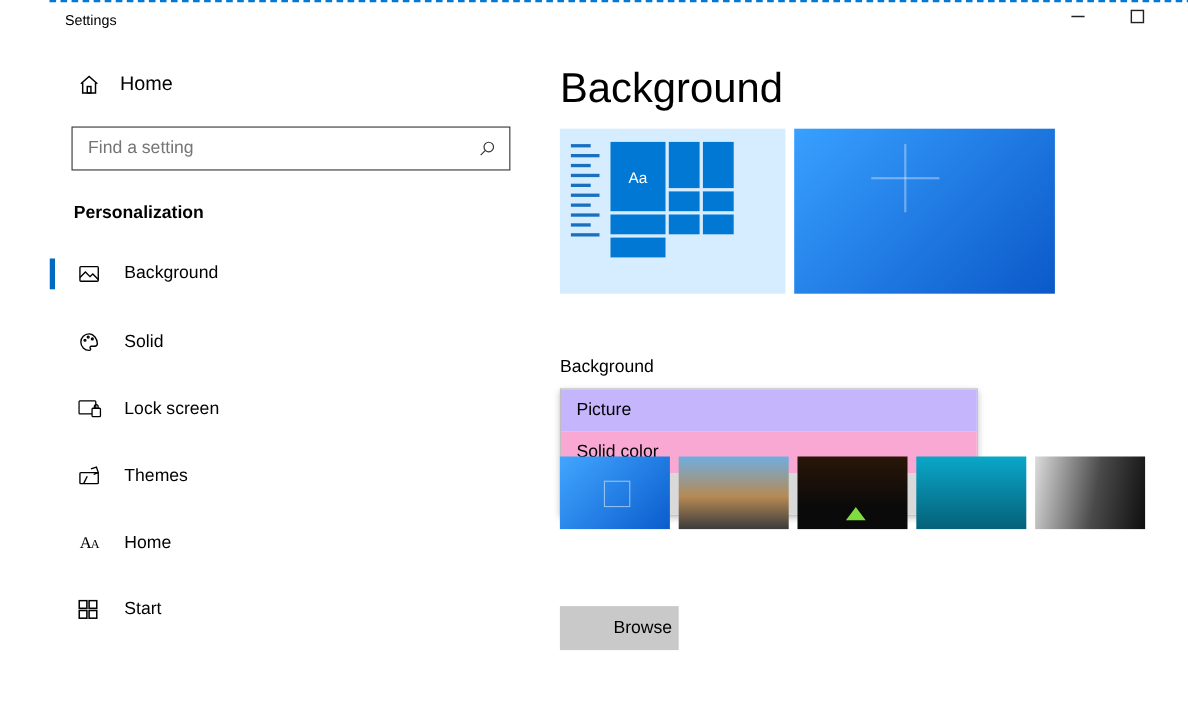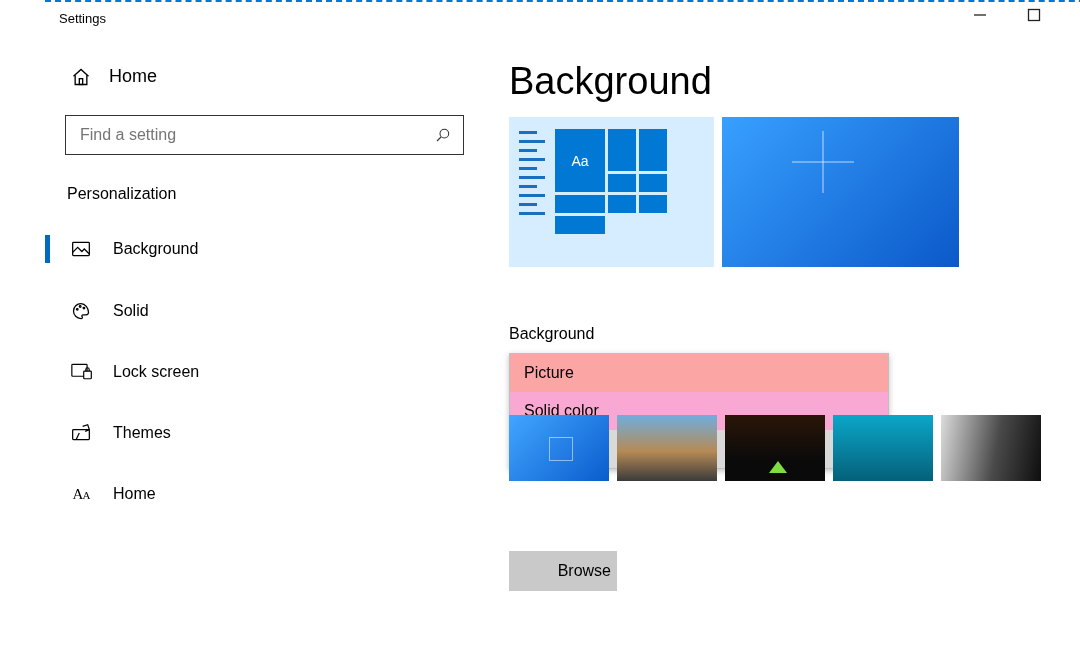--- a/index.html
+++ b/index.html
@@ -7,21 +7,21 @@
   .window { width:1080px; height:660px; position:relative; overflow:hidden; border-top:2px dashed #0078d4;margin-left:45px;}
   .titlebar { height:32px; display:flex; align-items:center; padding-left:14px; font-size:13px; }
   .winctl { position:absolute; top:4px; right:0; display:flex; gap:36px; padding-right:28px; }
   .winctl span { width:18px; height:18px; display:flex; align-items:center; justify-content:center; font-size:14px; color:#222; cursor:default; }
   .body { display:flex; height:calc(100% - 32px); }
   .sidebar { width:440px; padding:10px 20px 0 20px; border-right:1px solid transparent; }
   .home { display:flex; align-items:center; gap:18px; padding:22px 6px 22px 6px; font-size:18px; }
   .searchbox { display:flex; align-items:center; border:1px solid #333; height:40px; padding:0 12px; margin:6px 0 26px 0; }
   .searchbox input { flex:1; border:none; outline:none; font-size:16px; color:#1d4ed8; background:transparent; }
   .searchicon { font-size:15px; color:#333; transform:scaleX(-1); }
-  .category { font-size:16px; font-weight:400; padding:4px 2px 28px 2px; }
+  .category { font-size:16px; font-weight:700; padding:4px 2px 28px 2px; }
   .navlist { display:flex; flex-direction:column; gap:26px; }
   .navitem { display:flex; align-items:center; gap:22px; padding:8px 6px 8px 6px; font-size:16px; position:relative; cursor:default; }
   .navitem.active::before { content:""; position:absolute; left:-20px; top:4px; bottom:4px; width:5px; background:#006ac1; }
   .navicon { width:20px; text-align:center; font-size:18px; }
   .content { flex:1; padding:16px 30px 0 24px; overflow:hidden; }
   .h1 { font-size:38px; font-weight:400; margin:10px 0 14px 0; }
   .preview { width:450px; height:150px; display:flex; gap:8px; }
   .pv-left { width:205px; background:#d6ecff; display:flex; gap:10px; padding:12px 10px; }
   .pv-lines { display:flex; flex-direction:column; gap:6px; padding-top:2px;}
   .pv-lines div { width:26px; height:3px; background:#1a6fbf; }
@@ -30,21 +30,21 @@
   .pv-tiles div { background:#0078d4; }
   .pv-big { grid-column:1; grid-row:1 / span 2; display:flex; align-items:center; justify-content:center; color:#fff; font-size:14px;}
   .pv-right { flex:1; background:linear-gradient(135deg,#38a0ff 0%,#0b59c9 100%); position:relative; }
   .winlogo{ position:absolute; top:14px; left:70px; width:62px; height:62px; }
   .winlogo::before, .winlogo::after{ content:""; position:absolute; background:rgba(255,255,255,.35); }
   .winlogo::before{ left:30px; top:0; width:2px; height:62px; }
   .winlogo::after{ left:0; top:30px; width:62px; height:2px; }
   .section-label { font-size:16px; margin-top:58px; margin-bottom:10px; }
   .dropdown { width:380px; box-shadow:0 2px 6px rgba(0,0,0,.25); border:1px solid #bfbfbf; }
   .dd-item { padding:10px 14px; font-size:16px; cursor:default; }
-  .dd-item.sel { background:#fca5a5; }
+  .dd-item.sel { background:#c4b5fd; }
   .dd-item.alt { background:#f9a8d4; }
   .dd-item.alt2 { background:#d9d9d9; }
   .thumbs { display:flex; gap:8px; margin-top:0px; }
   .thumb { width:100px; height:66px; background:#888; }
   .t1 { background:linear-gradient(135deg,#42a6ff,#0a5ccd); position:relative;}
   .t1::after{content:"";position:absolute;left:40px;top:22px;width:22px;height:22px;border:1px solid rgba(255,255,255,.5);}
   .t2 { background:linear-gradient(180deg,#6faee0 0%,#b68a55 55%,#3b3b3b 100%);}
   .t3 { background:linear-gradient(180deg,#2a1608 0%,#0a0a0a 70%); position:relative;}
   .t3::after{content:"";position:absolute;left:44px;bottom:8px;width:0;height:0;border-left:9px solid transparent;border-right:9px solid transparent;border-bottom:12px solid #7fdd3f;}
   .t4 { background:linear-gradient(180deg,#0aa7c9,#056079);}
@@ -151,20 +151,31 @@
               </svg>
           </span>
           <span>Themes</span>
         </div>
 
         <div class="navitem">
           <span class="navicon" style="font-family:Georgia;font-size:15px;letter-spacing:-1px;">A<span style="font-size:11px">A</span></span>
           <span>Home</span>
         </div>
 
+        <div class="navitem">
+          <span class="navicon">
+            <svg width="18" height="18" viewBox="0 0 18 18" fill="none" stroke="#000" stroke-width="1.4">
+                <rect x="1" y="1" width="7" height="7"></rect>
+                <rect x="10" y="1" width="7" height="7"></rect>
+                <rect x="1" y="10" width="7" height="7"></rect>
+                <rect x="10" y="10" width="7" height="7"></rect>
+              </svg>
+          </span>
+          <span>Start</span>
+        </div>
 
       </div>
     </div>
 
     <div class="content">
       <div class="h1">Background</div>
 
       <div class="preview">
         <div class="pv-left">
           <div class="pv-lines">

